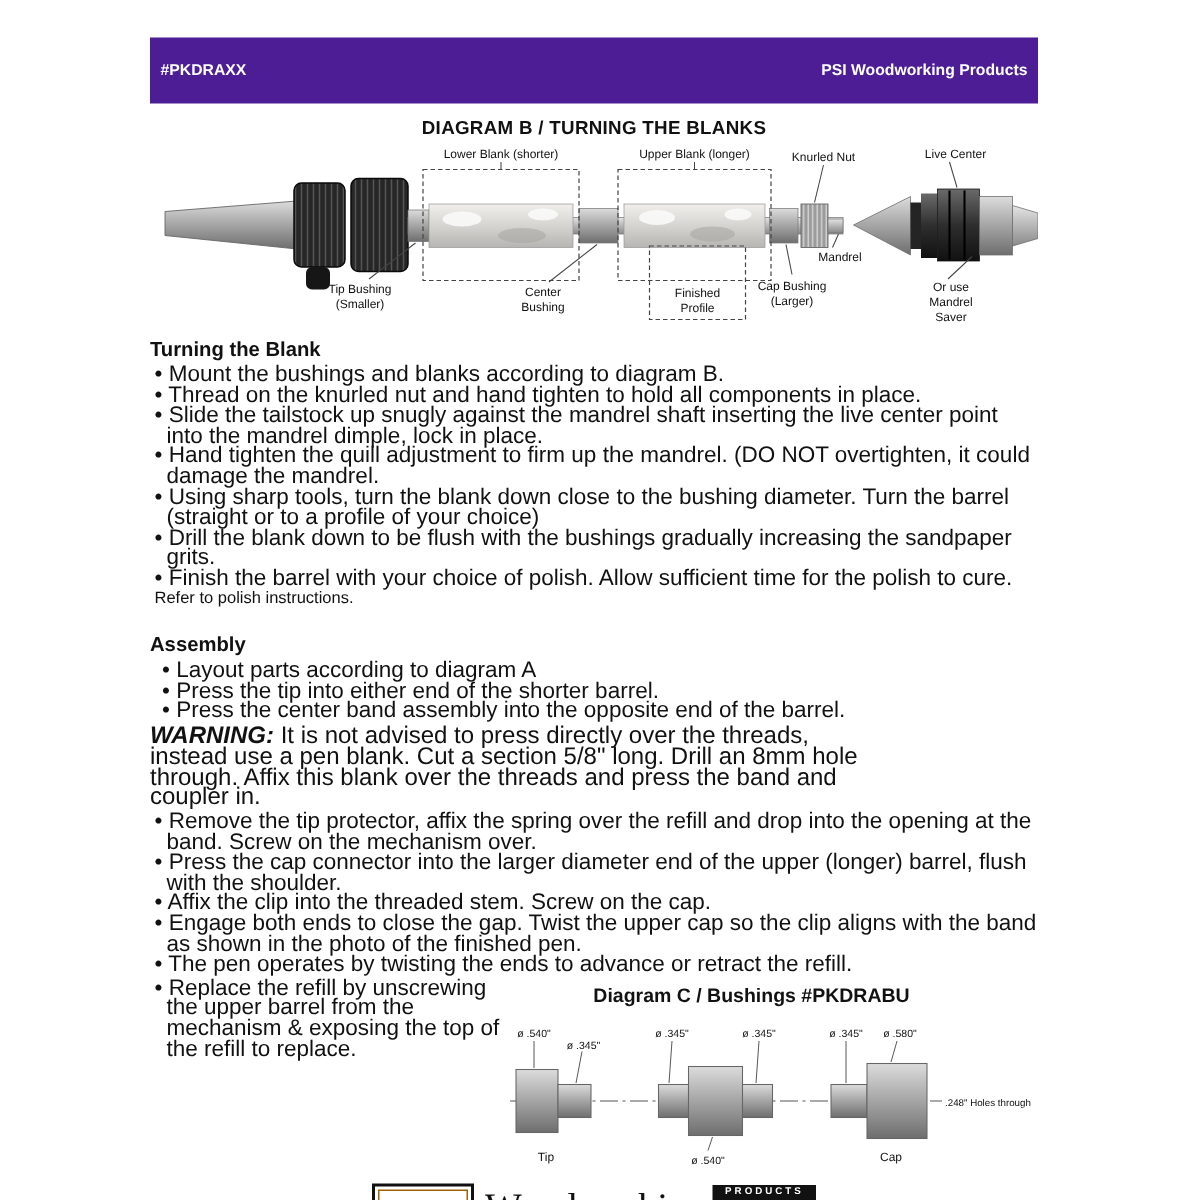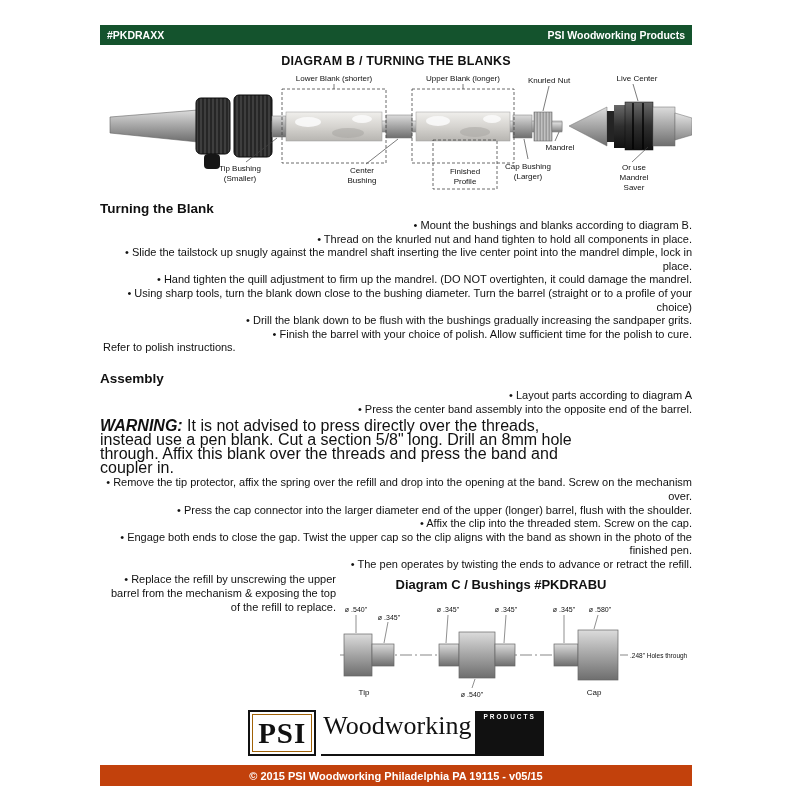--- a/index.html
+++ b/index.html
@@ -1,35 +1,35 @@
 <!DOCTYPE html>
 <html><head>
 <meta charset="utf-8">
 <style>
   html,body { margin:0; padding:0; background:#fff; }
   .page { position:relative; width:800px; height:800px; background:#fff; overflow:hidden;
           font-family:"Liberation Sans", sans-serif; color:#111; }
   .doc { position:absolute; left:100px; top:25px; width:592px; }
 
-  .topbar { background:#14532d; color:#fff; display:flex; justify-content:space-between;
-            align-items:center; font-size:10.5px; font-weight:bold; padding:4px 7px; }
+  .topbar { background:#4c1d95; color:#fff; display:flex; justify-content:space-between;
+            align-items:center; font-size:10.5px; font-weight:bold; padding:16px 7px; }
 
   .btitle { text-align:center; font-weight:bold; font-size:12.5px; margin-top:9px; letter-spacing:0.2px; }
 
   .diagram-b { display:block; margin-top:2px; }
   .diagram-b text { font-family:"Liberation Sans", sans-serif; font-size:8px; fill:#111; text-anchor:middle; }
   .diagram-c { display:block; margin:0 auto; }
   .diagram-c text { font-family:"Liberation Sans", sans-serif; font-size:7px; fill:#111; text-anchor:middle; }
   .diagram-c text.lbl { font-size:8px; }
   .diagram-c text.note { text-anchor:start; font-size:6.5px; }
 
   h2 { font-size:13.5px; margin:3px 0 3px; }
   h2.assembly-h { margin-top:16px; }
 
-  ul.bullets { list-style:none; margin:0; padding:0; font-size:11px; line-height:13.6px;text-align:right; }
+  ul.bullets { list-style:none; margin:0; padding:0; font-size:15px; line-height:13.6px; }
   ul.bullets li { padding-left:11px; text-indent:-8px; }
   ul.bullets li::before { content:"• "; }
   ul.bullets.in li { margin-left:5px; }
   .note-line { font-size:11px; line-height:13.6px; padding-left:3px; }
 
   .warning { font-size:16px; line-height:13.8px; margin:3px 0 2px; max-width:484px; }
   .warning .wl { font-weight:bold; font-style:italic; }
 
   .last-row { display:flex; margin-top:2px; }
   .leftcol { width:242px; }
@@ -162,20 +162,21 @@
       <li>Hand tighten the quill adjustment to firm up the mandrel. (DO NOT overtighten, it could damage the mandrel.</li>
       <li>Using sharp tools, turn the blank down close to the bushing diameter. Turn the barrel (straight or to a profile of your choice)</li>
       <li>Drill the blank down to be flush with the bushings gradually increasing the sandpaper grits.</li>
       <li>Finish the barrel with your choice of polish. Allow sufficient time for the polish to cure.</li>
     </ul>
     <div class="note-line">Refer to polish instructions.</div>
 
     <h2 class="assembly-h">Assembly</h2>
     <ul class="bullets in">
       <li>Layout parts according to diagram A</li>
+      <li>Press the tip into either end of the shorter barrel.</li>
       <li>Press the center band assembly into the opposite end of the barrel.</li>
     </ul>
 
     <p class="warning"><span class="wl">WARNING:</span>
       <span>It is not advised to press directly over the threads, instead use a pen blank. Cut a section 5/8" long. Drill an 8mm hole through. Affix this blank over the threads and press the band and coupler in.</span></p>
 
     <ul class="bullets">
       <li>Remove the tip protector, affix the spring over the refill and drop into the opening at the band. Screw on the mechanism over.</li>
       <li>Press the cap connector into the larger diameter end of the upper (longer) barrel, flush with the shoulder.</li>
       <li>Affix the clip into the threaded stem. Screw on the cap.</li>

